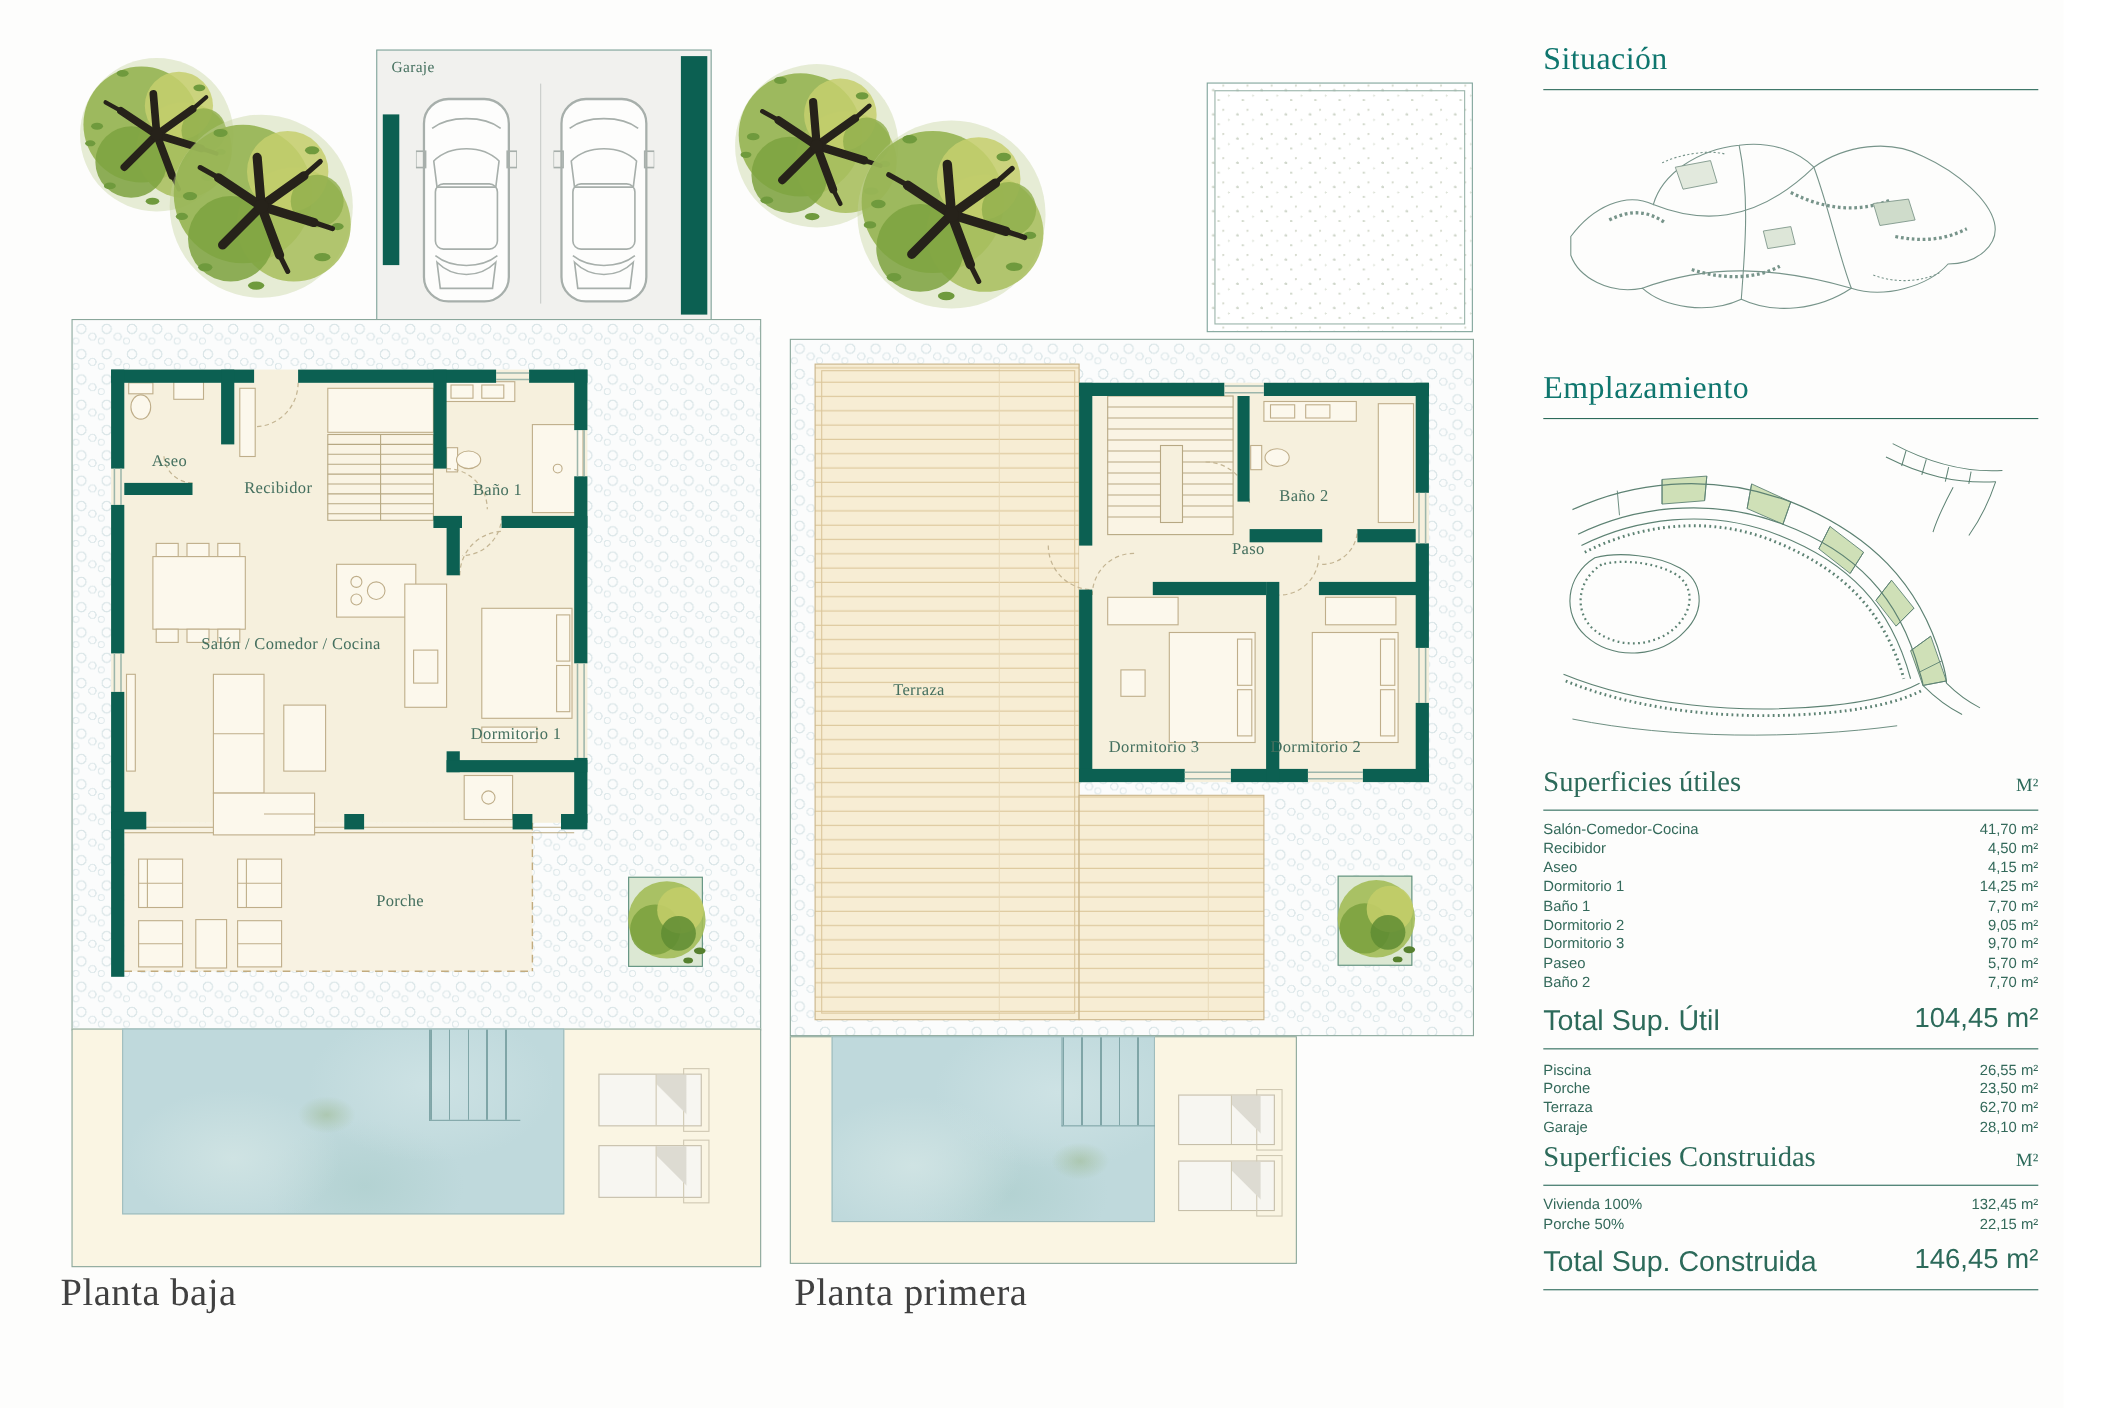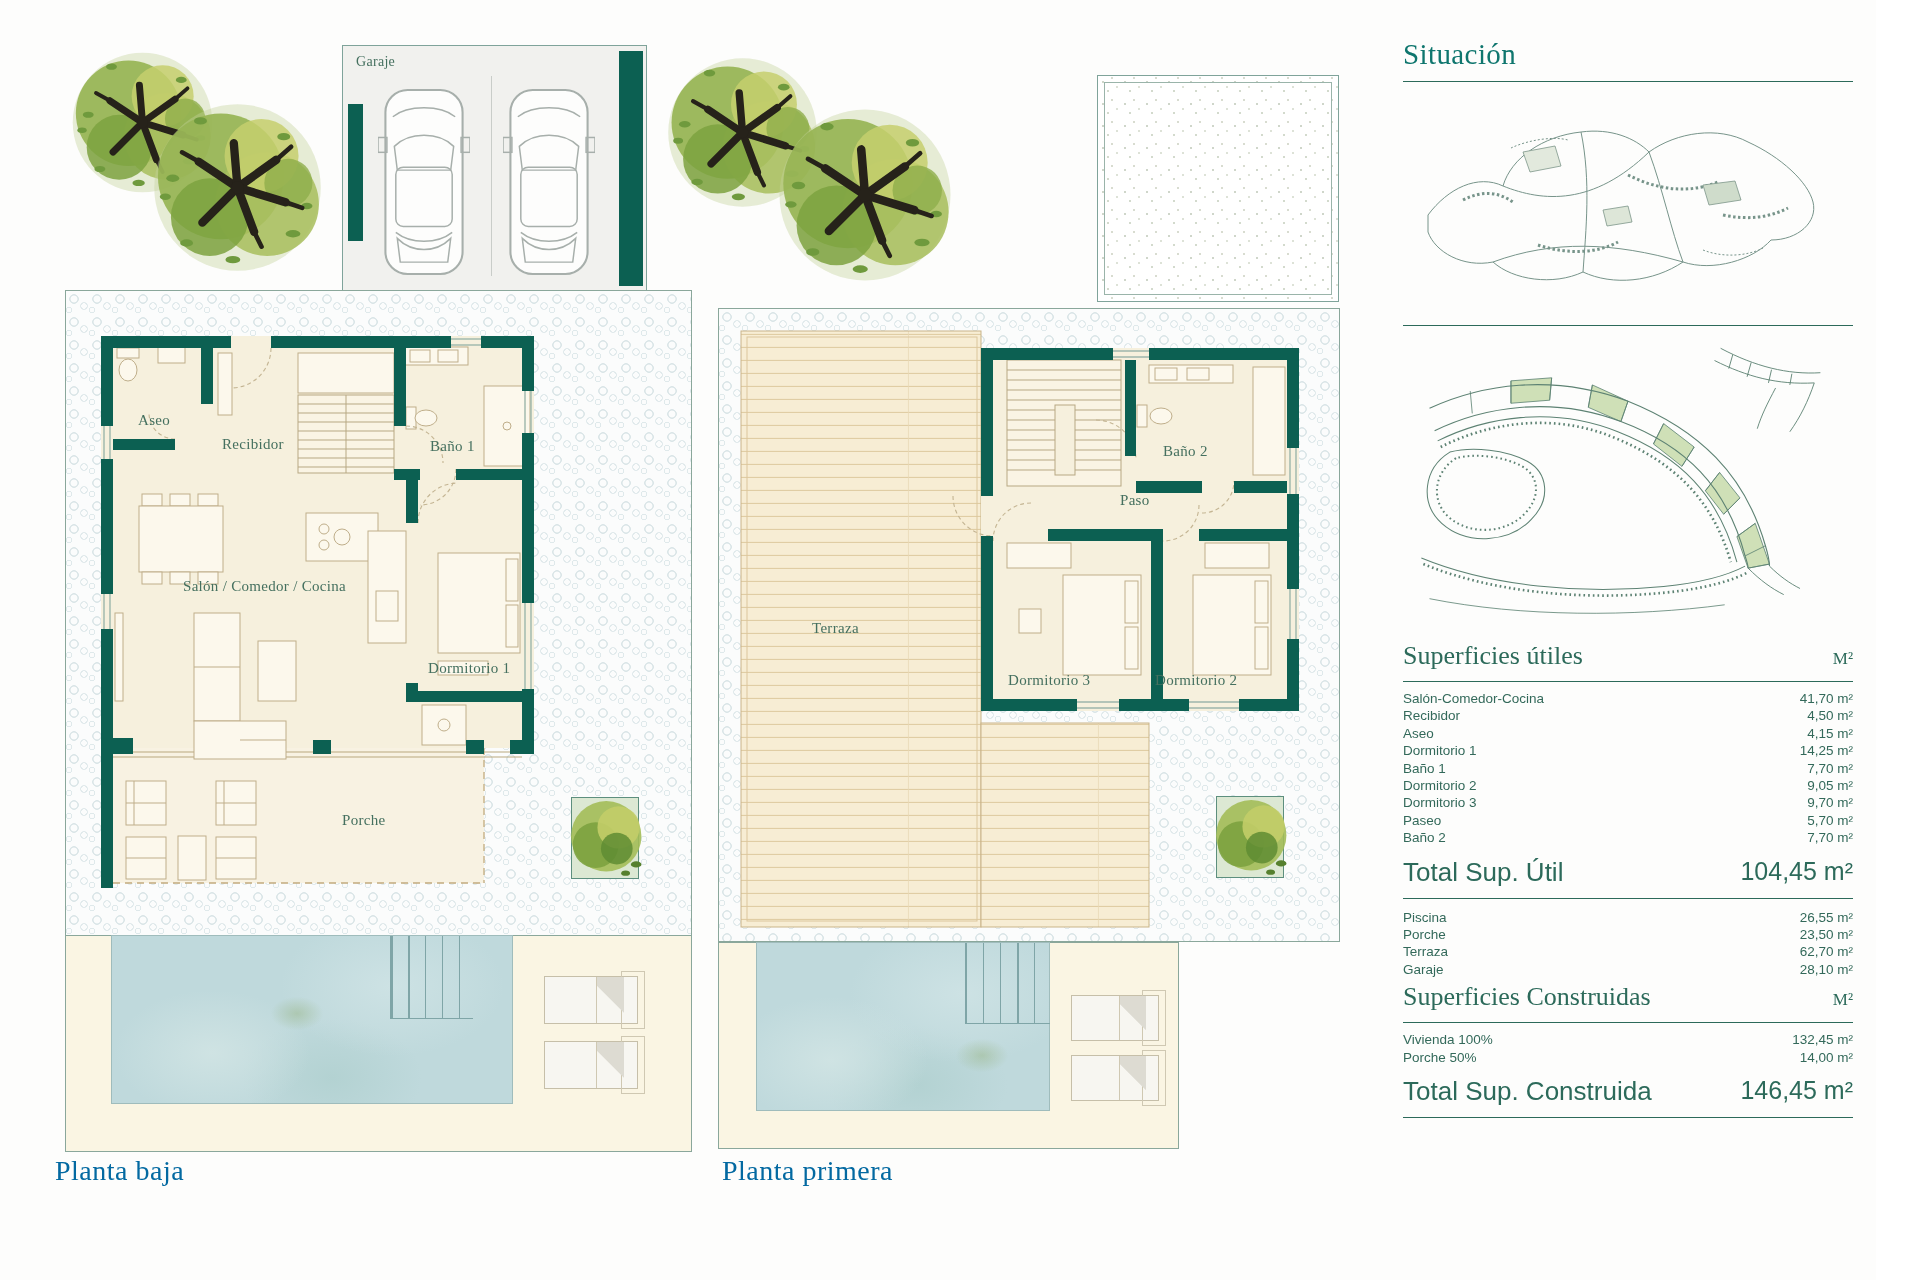--- a/index.html
+++ b/index.html
@@ -43,21 +43,21 @@
   }
   .smudge{background:radial-gradient(closest-side,#9db98f 0%,rgba(157,185,143,0) 75%);opacity:.55;border-radius:50%;}
   .lounger{background:#f7f6f1;border:1px solid #c6bfa9;}
   .lounger:before{content:"";position:absolute;right:-8px;top:-6px;bottom:-6px;width:22px;border:1px solid #cfc8b2;}
   .lounger:after{content:"";position:absolute;left:55%;top:0;bottom:0;width:30%;
       background:linear-gradient(225deg,#dddbd2 0%,#dddbd2 48%,rgba(0,0,0,0) 50%);border-left:1px solid #cfc8b2;}
   .bushbox{background:#dce8d3;border:1px solid #5d8f7e;}
 
   
   .roomlabel{font-family:"Liberation Serif",serif;color:#45705f;font-size:15px;letter-spacing:.3px;white-space:nowrap;}
-  .plantitle{font-family:"Liberation Serif",serif;color:#0369a1;font-size:28px;letter-spacing:.5px;}
+  .plantitle{font-family:"Liberation Serif",serif;color:#404040;font-size:35px;letter-spacing:.5px;}
 
   
   #panel{left:1403px;top:38px;width:450px;color:#2c6a5a;}
   .sec-title{font-family:"Liberation Serif",serif;font-size:29px;color:#0f766e;letter-spacing:.4px;}
   .rule{border:none;border-top:1.5px solid #2c6a5a;margin:10px 0 0 0;}
   .tbl-head{display:flex;justify-content:space-between;align-items:baseline;gap:12px;}
   .tbl-title{font-family:"Liberation Serif",serif;font-size:26px;}
   .tbl-unit{font-family:"Liberation Serif",serif;font-size:17px;}
   .trow{display:flex;justify-content:space-between;font-size:13.5px;line-height:17.4px;color:#33695a;}
   .total{display:flex;justify-content:space-between;align-items:flex-start;font-family:Liberation Sans, sans-serif;}
@@ -447,20 +447,21 @@
         <path d="M135,155 C165,165 195,163 215,152" stroke-dasharray="2.5 2.5" stroke-width="3"></path>
         <path d="M320,125 C345,130 365,128 385,118" stroke-dasharray="2.5 2.5" stroke-width="3"></path>
         <path d="M108,58 C125,50 150,46 165,50" stroke-dasharray="2 2"></path>
         <path d="M300,160 C320,168 345,166 360,158" stroke-dasharray="2 2"></path>
       </g>
       <path d="M300,95 L332,91 L338,110 L306,115 Z" fill="#cfdccb" stroke="#7c9589" stroke-width="0.8"></path>
       <path d="M120,62 L152,56 L158,76 L127,82 Z" fill="#e2e9dd" stroke="#7c9589" stroke-width="0.8"></path>
       <path d="M200,120 L225,116 L229,132 L204,136 Z" fill="#dde6d8" stroke="#7c9589" stroke-width="0.8"></path>
     </svg>
 
+    <div class="sec-title" style="margin-top:22px;">Emplazamiento</div>
     <hr class="rule">
 
     <svg width="450" height="285" viewBox="0 0 430 280" style="margin-top:6px">
 
       <g fill="#cfe0b7" stroke="#5d8273" stroke-width="0.8">
         <path d="M100,48 L140,45 L138,67 L100,70 Z"></path>
         <path d="M180,52 L215,68 L208,88 L176,74 Z"></path>
         <path d="M250,90 L280,113 L268,132 L240,110 Z"></path>
         <path d="M305,138 L325,163 L309,179 L291,156 Z"></path>
         <path d="M340,188 L354,228 L333,232 L322,201 Z"></path>
@@ -590,21 +591,21 @@
       <span class="tbl-unit">M²</span>
     </div>
     <hr class="rule" style="margin-bottom:8px;">
     <div>
         <div class="trow">
           <span>Vivienda 100%</span>
           <span>132,45 m²</span>
         </div>
         <div class="trow">
           <span>Porche 50%</span>
-          <span>14,00 m²</span>
+          <span>22,15 m²</span>
         </div>
       </div>
 
     <div class="total" style="margin-top:10px;">
       <span class="tlab">Total Sup. Construida</span>
       <span class="tval">146,45 m²</span>
     </div>
     <hr class="rule">
   </div>
 

